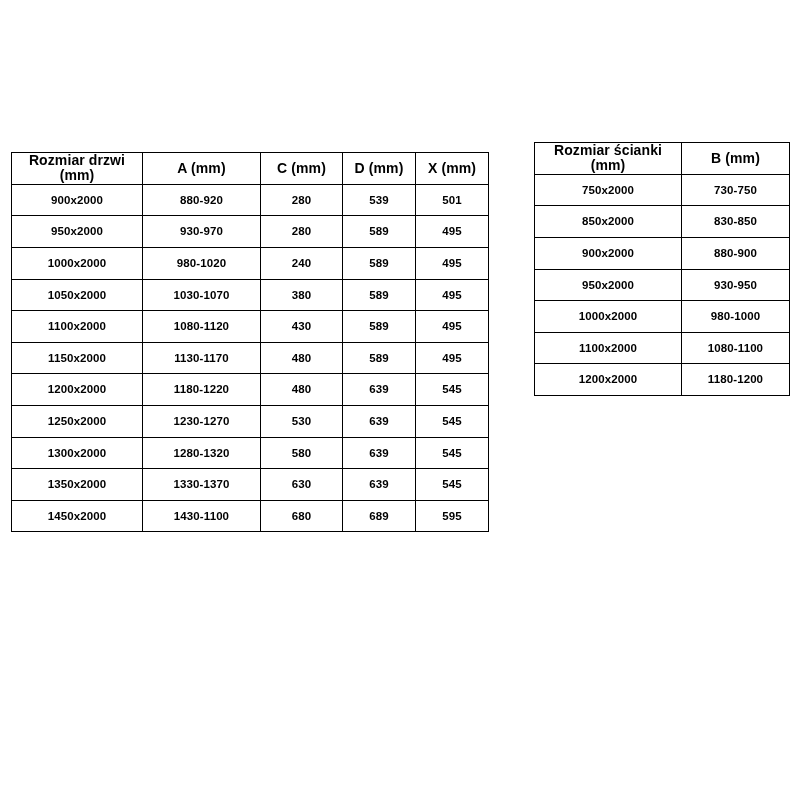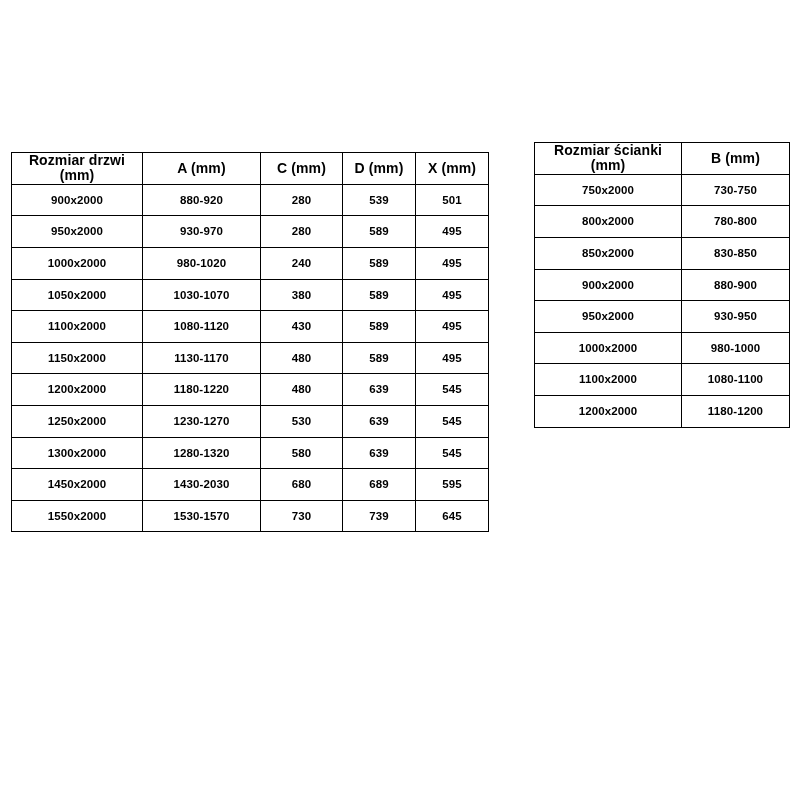--- a/index.html
+++ b/index.html
@@ -145,32 +145,32 @@
           <td>545</td>
         </tr>
         <tr>
           <td>1300x2000</td>
           <td>1280-1320</td>
           <td>580</td>
           <td>639</td>
           <td>545</td>
         </tr>
         <tr>
+          <td>1350x2000</td>
+          <td>1330-1370</td>
+          <td>630</td>
+          <td>639</td>
+          <td>545</td>
+        </tr>
+        <tr>
           <td>1450x2000</td>
-          <td>1430-2030</td>
+          <td>1430-1100</td>
           <td>680</td>
           <td>689</td>
           <td>595</td>
-        </tr>
-        <tr>
-          <td>1550x2000</td>
-          <td>1530-1570</td>
-          <td>730</td>
-          <td>739</td>
-          <td>645</td>
         </tr>
       </tbody>
   </table>
 
   <table class="size-table" id="wall-table">
     <colgroup>
       <col class="c-wsize">
         <col class="c-b">
     </colgroup>
     <thead>
@@ -178,24 +178,20 @@
         <th>Rozmiar ścianki (mm)</th>
         <th>B (mm)</th>
       </tr>
     </thead>
     <tbody id="wall-body">
         <tr>
           <td>750x2000</td>
           <td>730-750</td>
         </tr>
         <tr>
-          <td>800x2000</td>
-          <td>780-800</td>
-        </tr>
-        <tr>
           <td>850x2000</td>
           <td>830-850</td>
         </tr>
         <tr>
           <td>900x2000</td>
           <td>880-900</td>
         </tr>
         <tr>
           <td>950x2000</td>
           <td>930-950</td>

